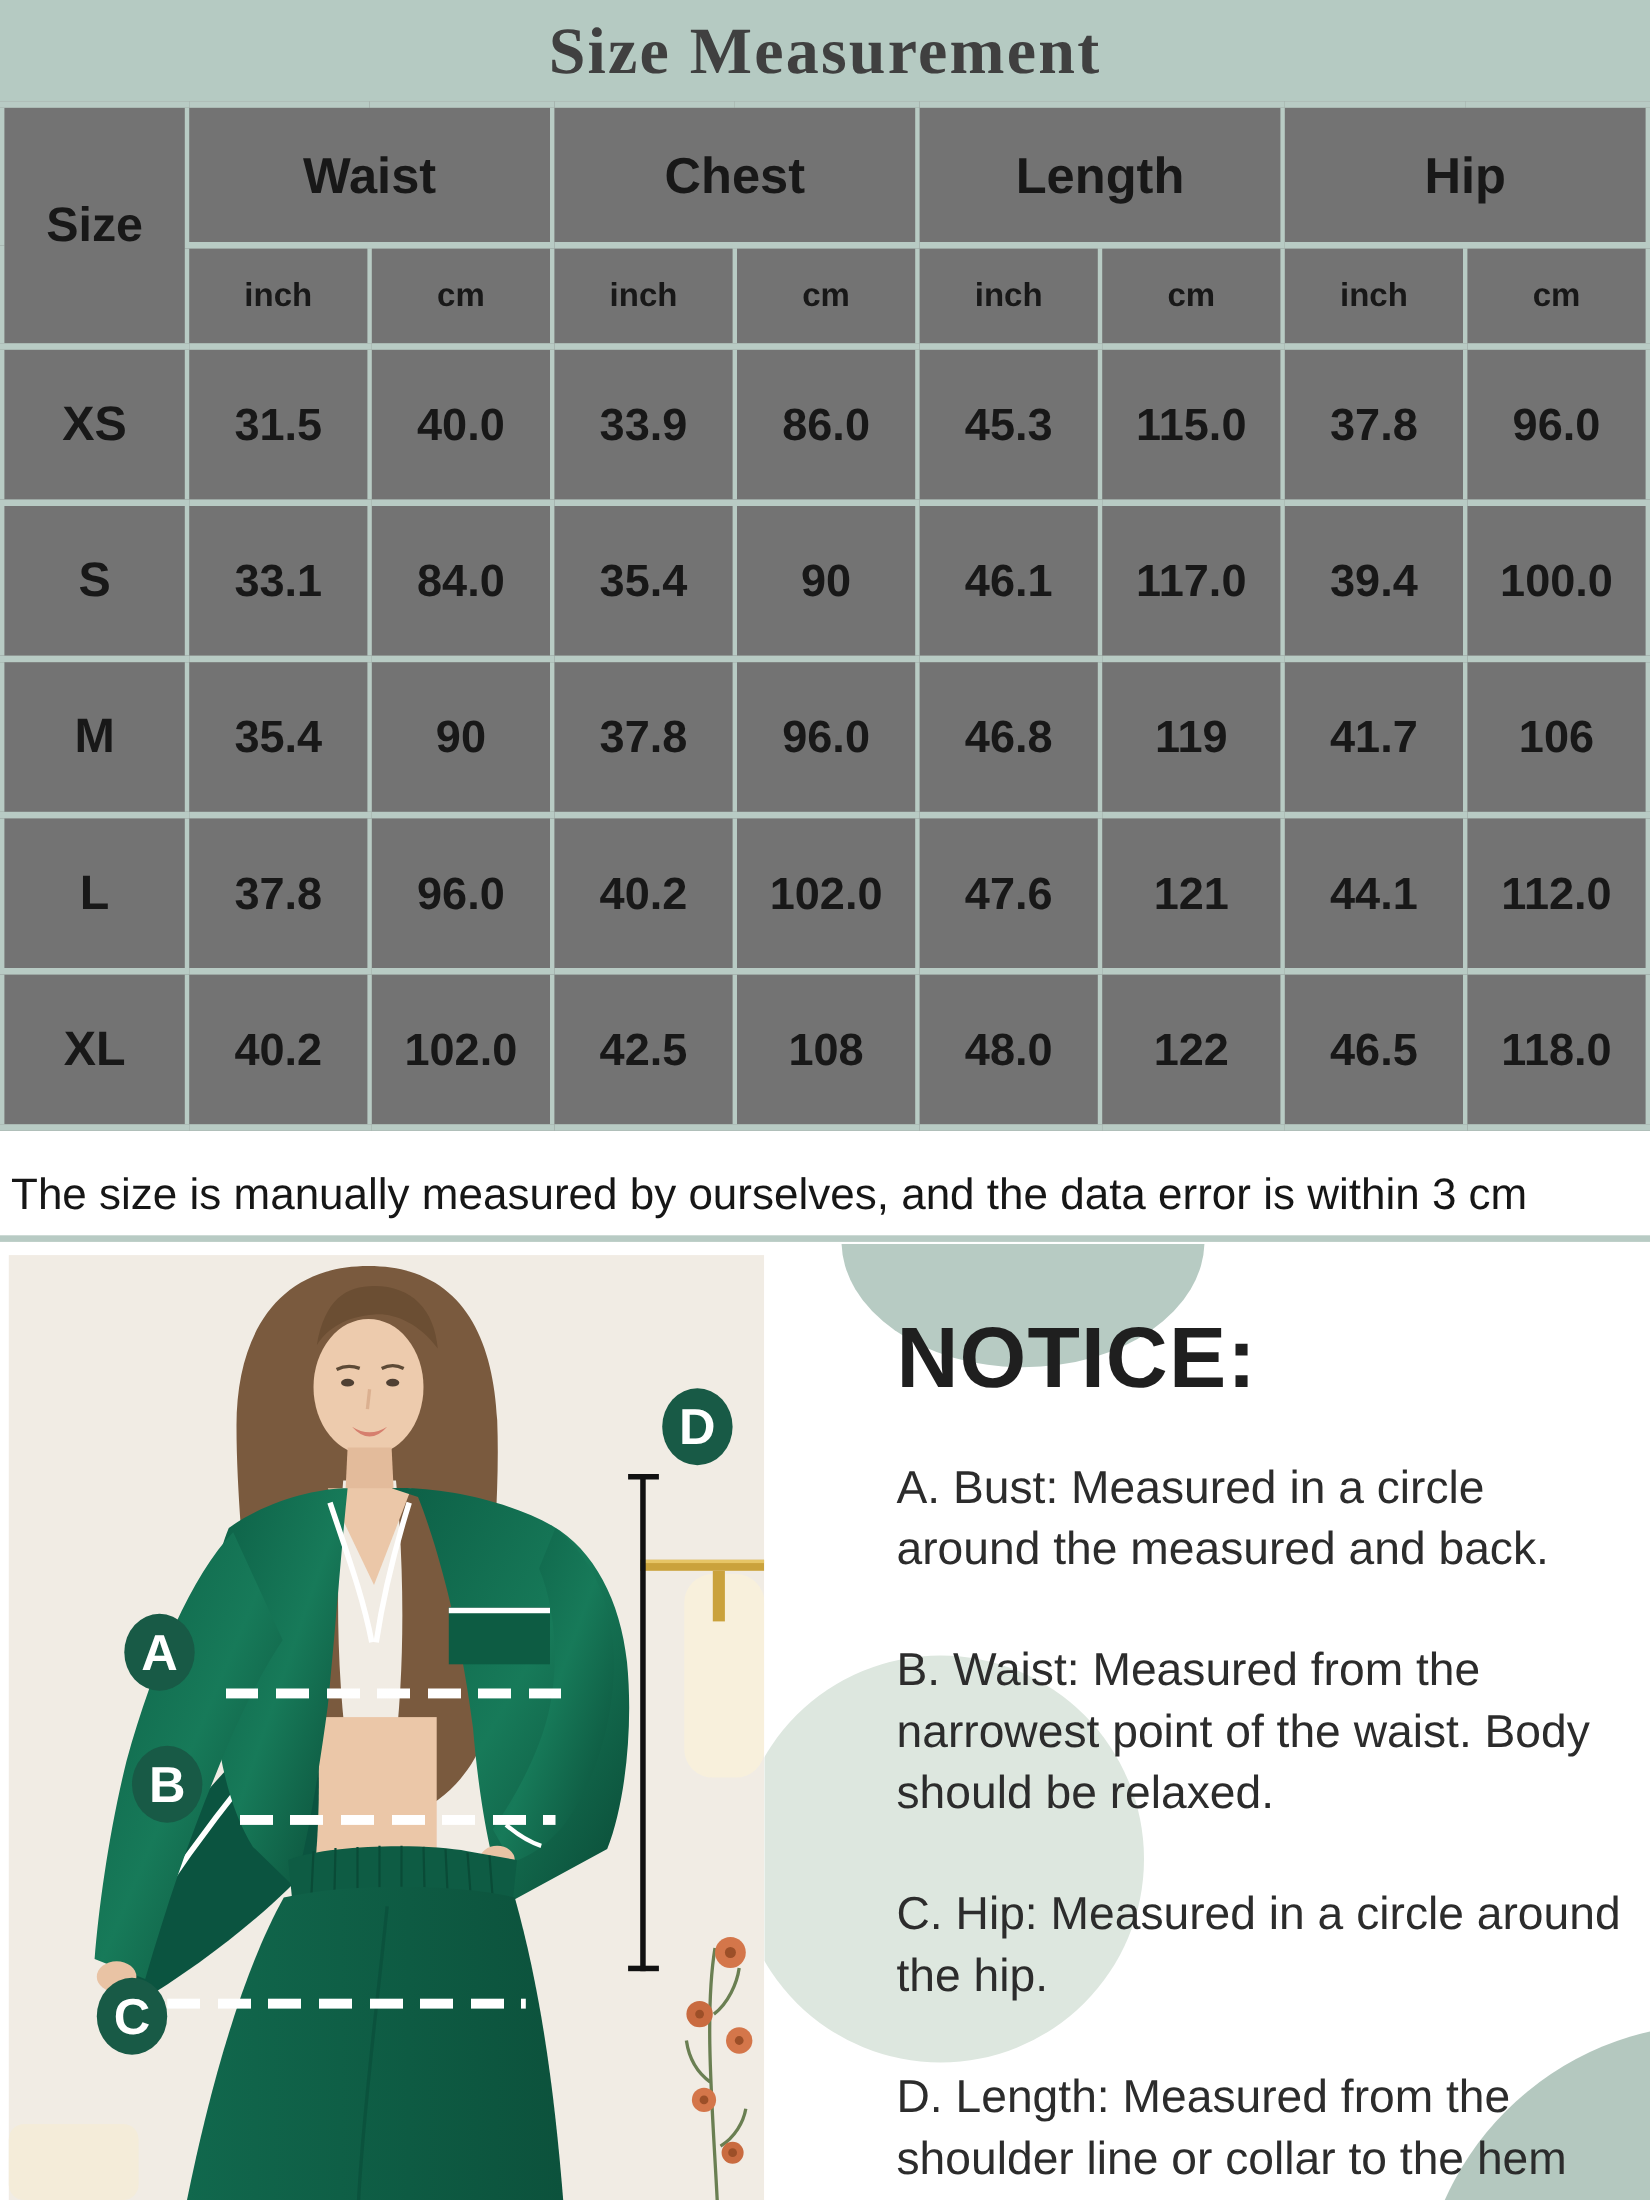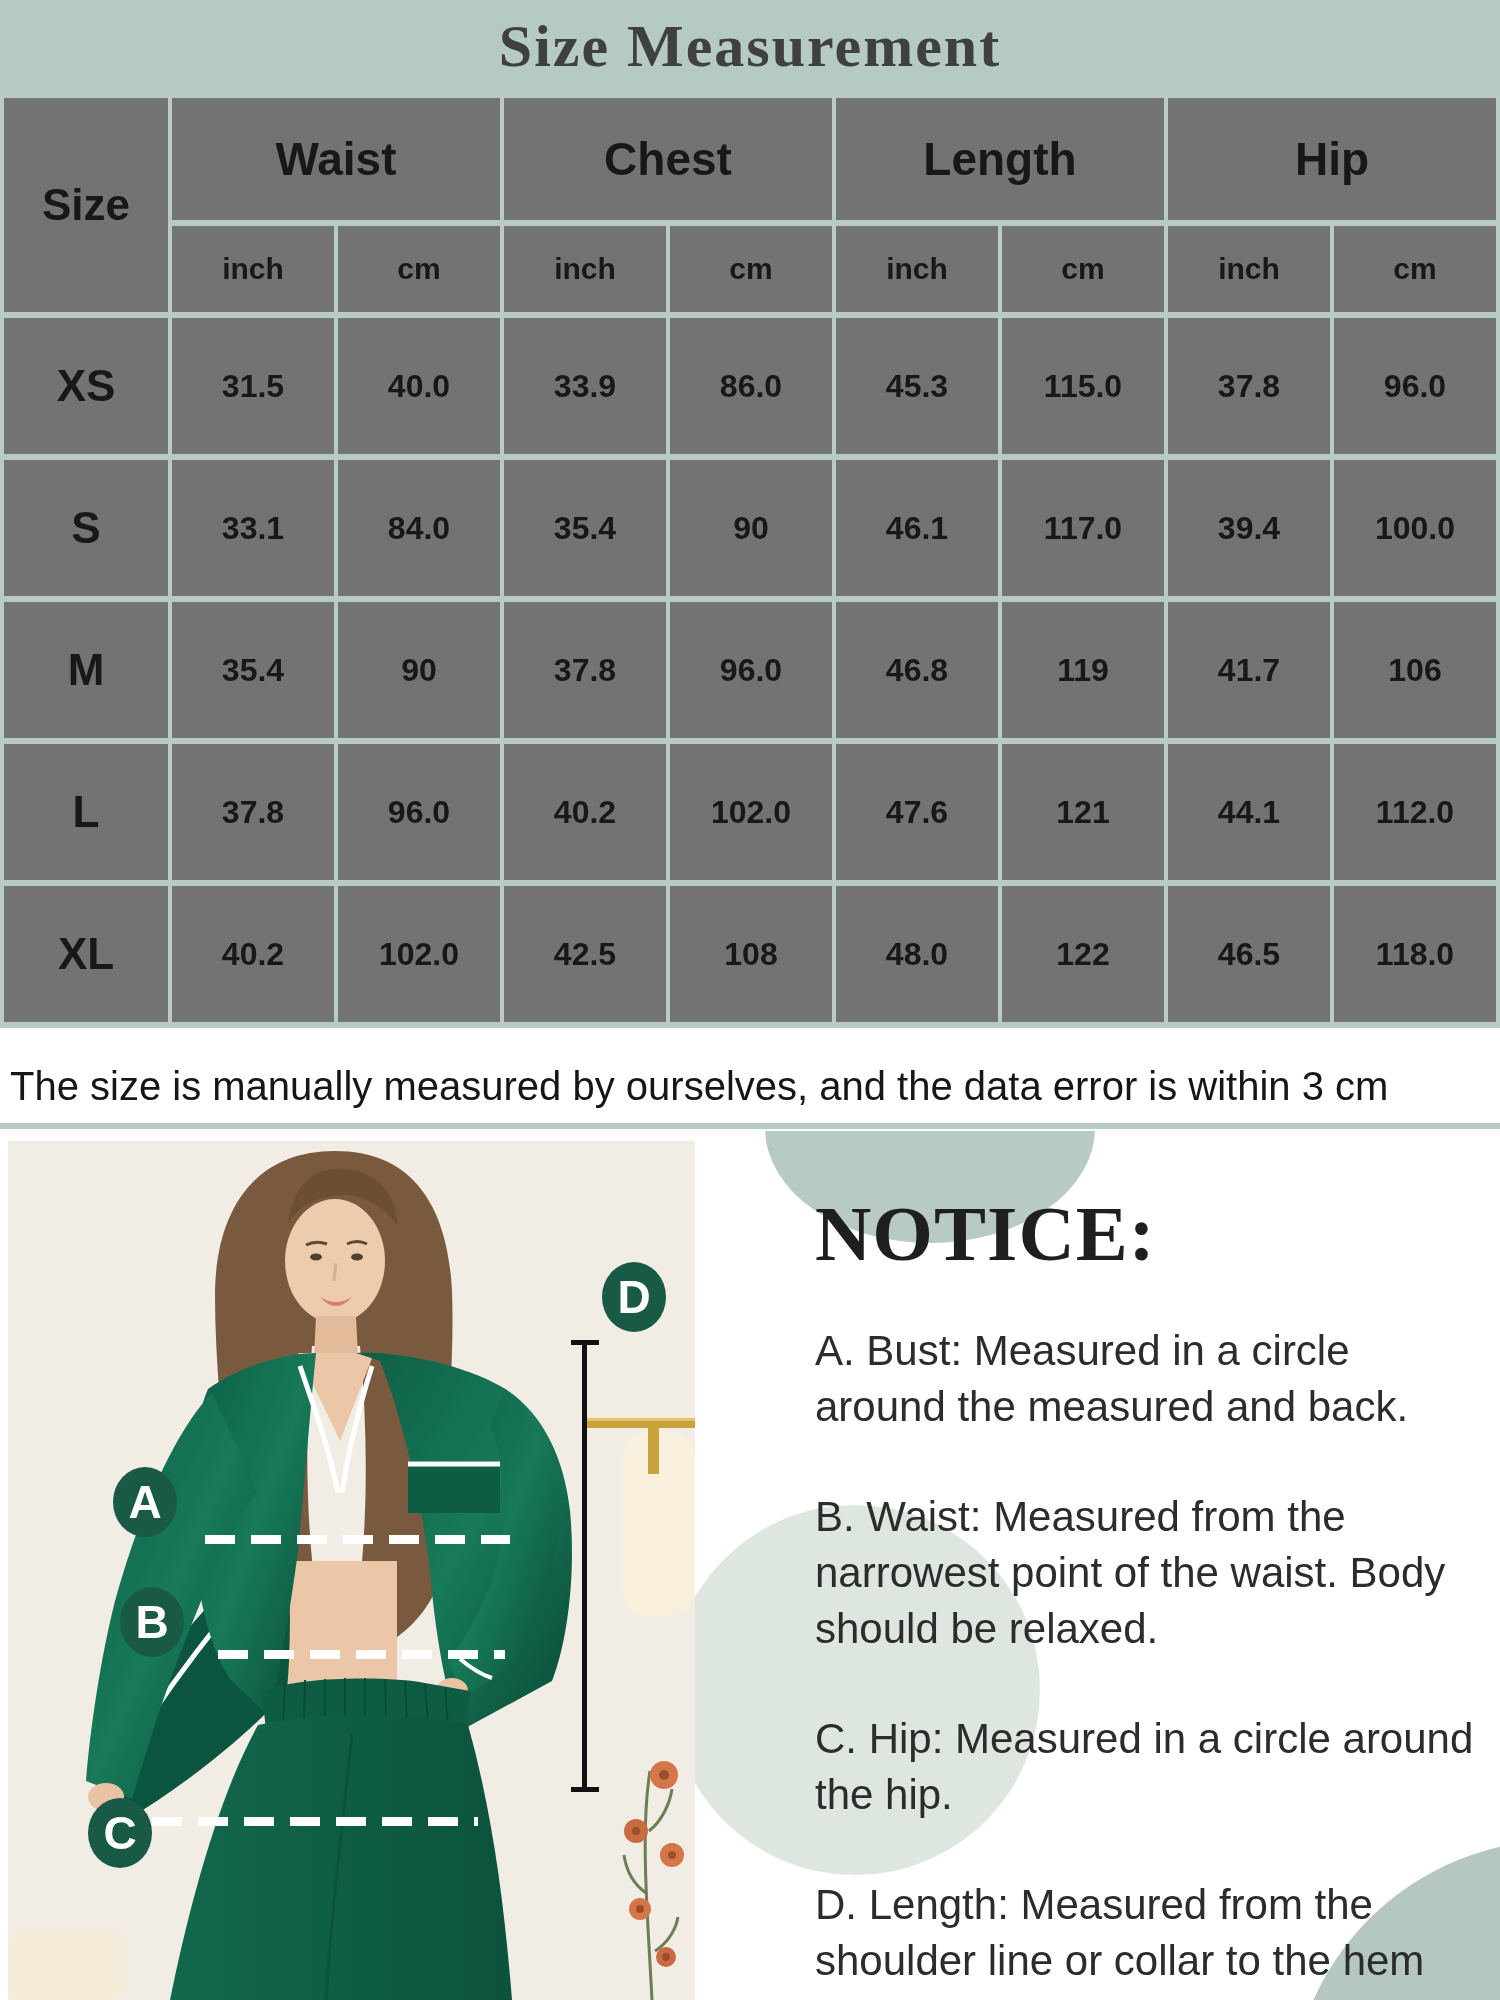--- a/index.html
+++ b/index.html
@@ -23,21 +23,21 @@
     border:4px solid #b8cbc4;border-top-width:6px;border-bottom-width:6px;
     text-align:center;vertical-align:middle;color:#181818;font-weight:bold;
   }
   col.c-size{width:168px;}
   tr.hrow1{height:128px;}
   tr.hrow2{height:92px;}
   td.group-h{font-size:46px;}
   td.unit-h{font-size:30px;}
   td.size-cell{font-size:44px;}
   tbody tr{height:142px;}
-  tbody td{font-size:32px;}
+  tbody td{font-size:41px;}
   
   .note{
     position:absolute;left:0;top:1054px;width:1500px;height:64px;
     font-size:40px;color:#161616;padding-left:10px;box-sizing:border-box;
     display:flex;align-items:center;background:#fff;
   }
   .divider{position:absolute;left:0;top:1123px;width:1500px;height:6px;background:#b8cbc4;}
   
   .photo{
     position:absolute;left:0;top:1131px;width:695px;height:869px;background:#ffffff;overflow:hidden;
@@ -66,21 +66,21 @@
   
   .panel{
     position:absolute;left:695px;top:1131px;width:805px;height:869px;background:#ffffff;overflow:hidden;
   }
   .deco{position:absolute;border-radius:50%;}
   .deco-ellipse{left:70px;top:-118px;width:330px;height:230px;background:#b7cbc3;}
   .deco-circle{left:-25px;top:374px;width:370px;height:370px;background:#dde7df;}
   .deco-quarter{left:595px;top:709px;width:540px;height:540px;background:#b4c8bf;}
   .panel-content{position:relative;padding:58px 30px 0 120px;width:660px;}
   .notice-heading{
-    margin:0 0 44px 0;font-size:78px;font-weight:800;color:#1f1f1f;letter-spacing:1px;font-family:Liberation Serif, serif;
+    margin:0 0 44px 0;font-size:78px;font-weight:800;color:#1f1f1f;letter-spacing:1px;
   }
   .notice-p{
     margin:0 0 54px 0;font-size:42px;line-height:56px;color:#2c2c2c;
   }
 </style>
 </head>
 <body>
 
 <div class="page">
 

